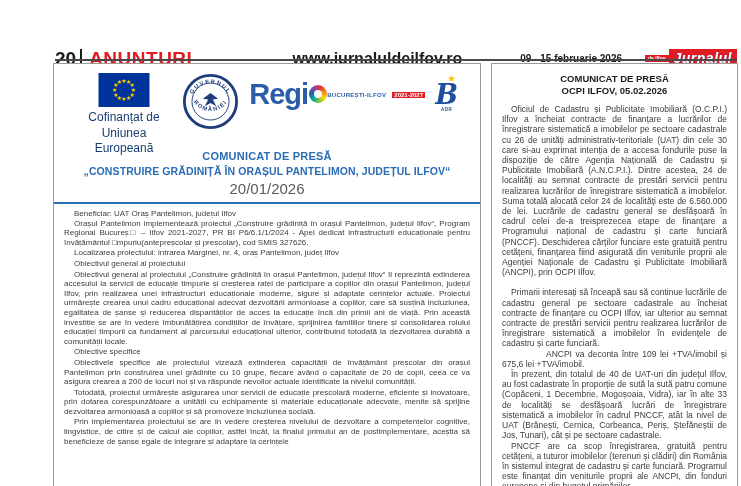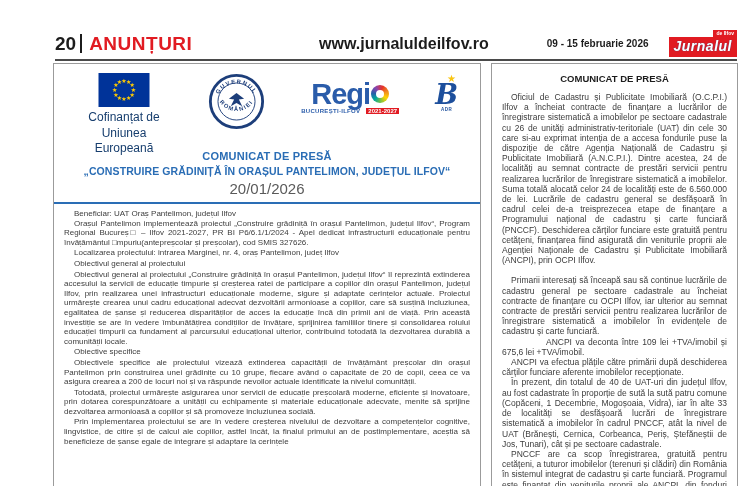--- a/index.html
+++ b/index.html
@@ -1,42 +1,42 @@
 <!DOCTYPE html>
 <html><head>
 <meta charset="utf-8">
 <style>
   html,body{margin:0;padding:0;}
   body{
     width:741px;height:486px;position:relative;background:#ffffff;
     font-family:"Liberation Sans",sans-serif;overflow:hidden;color:#3c3c3c;
   }
   
-  .header{position:absolute;left:55px;top:29px;width:682px;height:29px;display:flex;align-items:center;}
+  .header{position:absolute;left:55px;top:44px;width:682px;height:29px;display:flex;align-items:center;}
   .page-num{font-size:19px;font-weight:bold;color:#1c1c1c;padding-right:4px;border-right:2px solid #1c1c1c;line-height:19px;}
   .section-label{font-size:19px;font-weight:bold;color:#e11b22;margin-left:7px;letter-spacing:.5px;}
   .header-spacer{flex:1;}
   .website{font-size:16px;font-weight:bold;color:#1c1c1c;margin-right:58px;}
   .date-range{font-size:10px;font-weight:bold;color:#1c1c1c;margin-right:20px;}
-  .jurnalul-logo{display:flex;flex-direction:column;align-items:flex-end;}
+  .jurnalul-logo{display:flex;align-items:center;}
   .jl-top{background:#e11b22;color:#fff;font-size:5px;font-weight:bold;padding:0 3px;line-height:7px;margin-left:3px;}
   .jl-main{background:#e11b22;color:#fff;font-style:italic;font-weight:bold;font-size:14px;line-height:18px;padding:0 5px 2px;text-shadow:0 0 1px #1d4f9c;letter-spacing:.5px;}
   .header-rule{position:absolute;left:55px;top:59px;width:682px;border-top:2px solid #4a4a4a;}
 
   
   .left-box{position:absolute;left:53px;top:63px;width:426px;height:440px;border:1px solid #9b9b9b;background:#fff;overflow:hidden;}
   .right-box{position:absolute;left:491px;top:63px;width:245px;height:440px;border:1px solid #9b9b9b;background:#fff;overflow:hidden;}
 
   
   .logos-row{display:flex;justify-content:space-between;align-items:flex-start;padding:9px 20px 0 22px;height:70px;}
   .eu-block{width:96px;text-align:center;}
   .eu-flag{display:block;margin:0 auto;}
   .eu-caption{font-size:12px;font-weight:normal;color:#173e6e;line-height:1.3;margin-top:3px;}
   .gov-seal{margin-top:0px;}
-  .regio-block{display:flex;flex-direction:column;align-items:center;margin-top:8px;}
+  .regio-block{display:flex;flex-direction:row;align-items:center;margin-top:8px;}
   .regio-word{display:flex;align-items:center;}
   .regio-text{font-size:29px;font-weight:bold;color:#2a5caa;letter-spacing:-1px;line-height:26px;}
   .regio-swirl{width:18px;height:18px;border-radius:50%;display:inline-block;position:relative;margin-left:1px;
     background:conic-gradient(from 20deg,#e63329,#f08c1e,#ffd400,#7ac143,#00a79d,#2a5caa,#8e44ad,#e63329);}
   .regio-swirl::after{content:"";position:absolute;inset:5px;background:#fff;border-radius:50%;}
   .regio-sub{display:flex;align-items:center;margin-top:1px;}
   .regio-sub-left{font-size:6px;font-weight:bold;color:#2a5caa;letter-spacing:.3px;}
   .regio-sub-right{font-size:6px;font-weight:bold;color:#fff;background:#e11b22;padding:0 2px;margin-left:6px;}
   .adr-block{display:flex;flex-direction:column;align-items:center;margin-top:2px;margin-right:2px;}
   .adr-star{color:#f9c513;font-size:10px;line-height:8px;margin-left:10px;}
@@ -156,23 +156,23 @@
     <p class="sp">Obiectivele specifice ale proiectului vizează extinderea capacității de învățământ preșcolar din orașul Pantelimon prin construirea unei grădinițe cu 10 grupe, fiecare având o capacitate de 20 de copii, ceea ce va asigura crearea a 200 de locuri noi și va răspunde nevoilor actuale identificate la nivelul comunității.</p>
     <p class="sp">Totodată, proiectul urmărește asigurarea unor servicii de educație preșcolară moderne, eficiente și inovatoare, prin dotarea corespunzătoare a unității cu echipamente și materiale educaționale adecvate, menite să sprijine dezvoltarea armonioasă a copiilor și să promoveze incluziunea socială.</p>
     <p class="sp">Prin implementarea proiectului se are în vedere creșterea nivelului de dezvoltare a competențelor cognitive, lingvistice, de citire și de calcul ale copiilor, astfel încât, la finalul primului an de postimplementare, aceștia să beneficieze de șanse egale de integrare și adaptare la cerințele</p>
 
   </div>
 </div>
 
 <div class="right-box">
   <div class="ra-title">
     <div class="ra-t1">COMUNICAT DE PRESĂ</div>
+    <div class="ra-t2">OCPI ILFOV, 05.02.2026</div>
   </div>
   <div class="ra-body">
     <p>Oficiul de Cadastru și Publicitate Imobiliară (O.C.P.I.) Ilfov a încheiat contracte de finanțare a lucrărilor de înregistrare sistematică a imobilelor pe sectoare cadastrale cu 26 de unități administrativ-teritoriale (UAT) din cele 30 care si-au exprimat intenția de a accesa fondurile puse la dispoziție de către Agenția Națională de Cadastru și Publicitate Imobiliară (A.N.C.P.I.).  Dintre acestea, 24 de localități au semnat contracte de prestări servicii pentru realizarea lucrărilor de înregistrare sistematică a imobilelor. Suma totală alocată celor 24 de localități este de 6.560.000 de lei. Lucrările de cadastru general se desfășoară în cadrul celei de-a treisprezecea etape de finanțare a Programului național de cadastru și carte funciară (PNCCF). Deschiderea cărților funciare este gratuită pentru cetățeni, finanțarea fiind asigurată din veniturile proprii ale Agenției Naționale de Cadastru și Publicitate Imobiliară (ANCPI), prin OCPI Ilfov.</p>
     <p class="sp">Primarii interesați să înceapă sau să continue lucrările de cadastru general pe sectoare cadastrale au încheiat contracte de finanțare cu OCPI Ilfov, iar ulterior au semnat contracte de prestări servicii pentru realizarea lucrărilor de înregistrare sistematică a imobilelor în evidențele de cadastru și carte funciară.</p>
     <p class="deep">ANCPI va deconta între 109 lei +TVA/imobil și 675,6 lei +TVA/imobil.</p>
-    <p>ANCPI va efectua plățile către primării după deschiderea cărților funciare aferente imobilelor recepționate.</p>
     <p>În prezent, din totalul de 40 de UAT-uri din județul Ilfov, au fost cadastrate în proporție de sută la sută patru comune (Copăceni, 1 Decembrie, Mogoșoaia, Vidra), iar în alte 33 de localități se desfășoară lucrări de înregistrare sistematică a imobilelor în cadrul PNCCF, atât la nivel de UAT (Brănești, Cernica, Corbeanca, Periș, Ștefăneștii de Jos, Tunari), cât și pe sectoare cadastrale.</p>
     <p>PNCCF are ca scop înregistrarea, gratuită pentru cetățeni, a tuturor imobilelor (terenuri și clădiri) din România în sistemul integrat de cadastru și carte funciară. Programul este finanțat din veniturile proprii ale ANCPI, din fonduri europene și din bugetul primăriilor.</p>
 
   </div>
 </div>
 
 </body></html>

